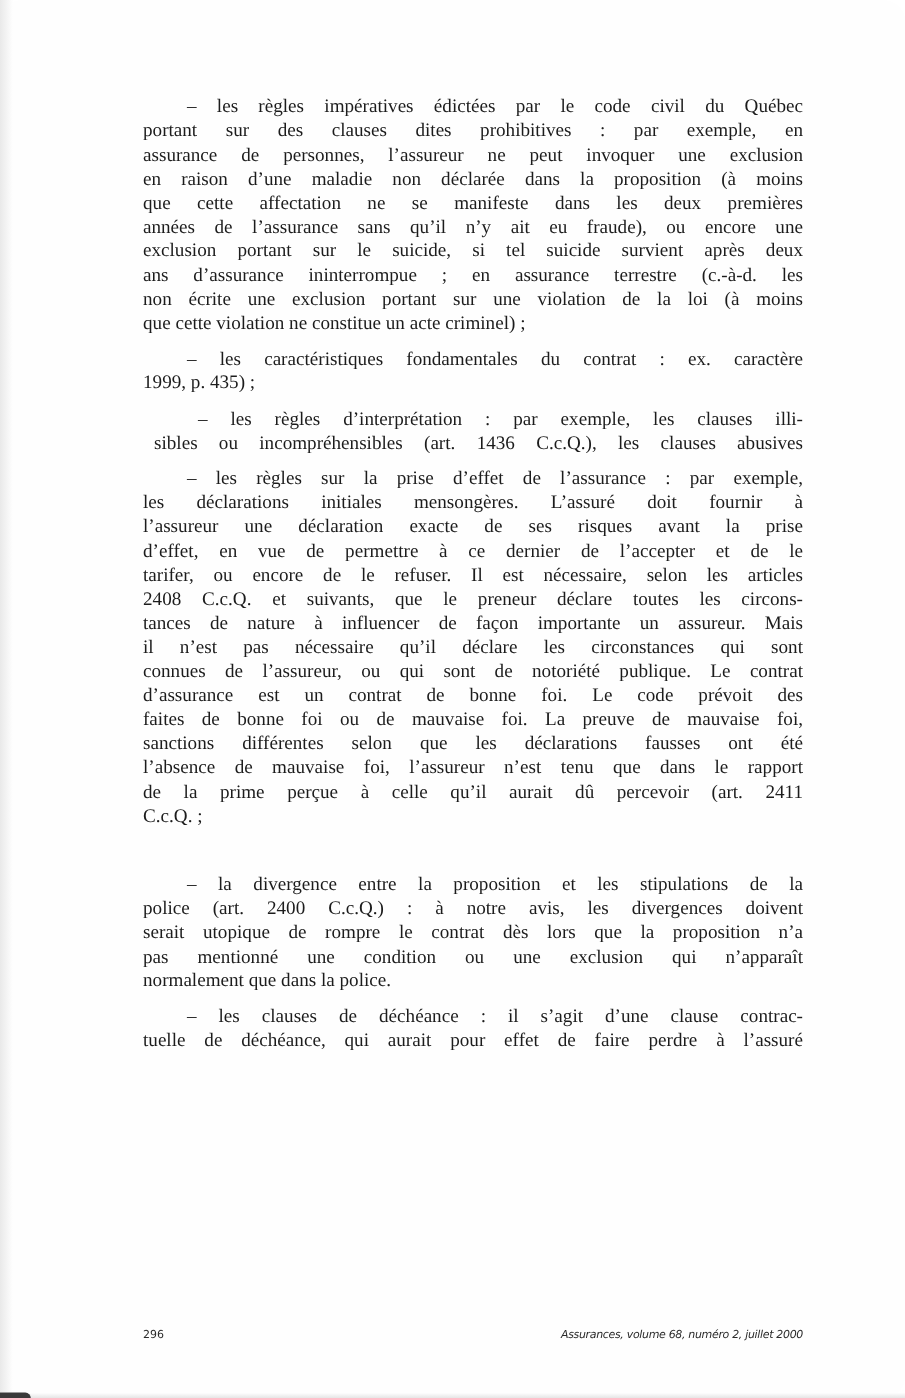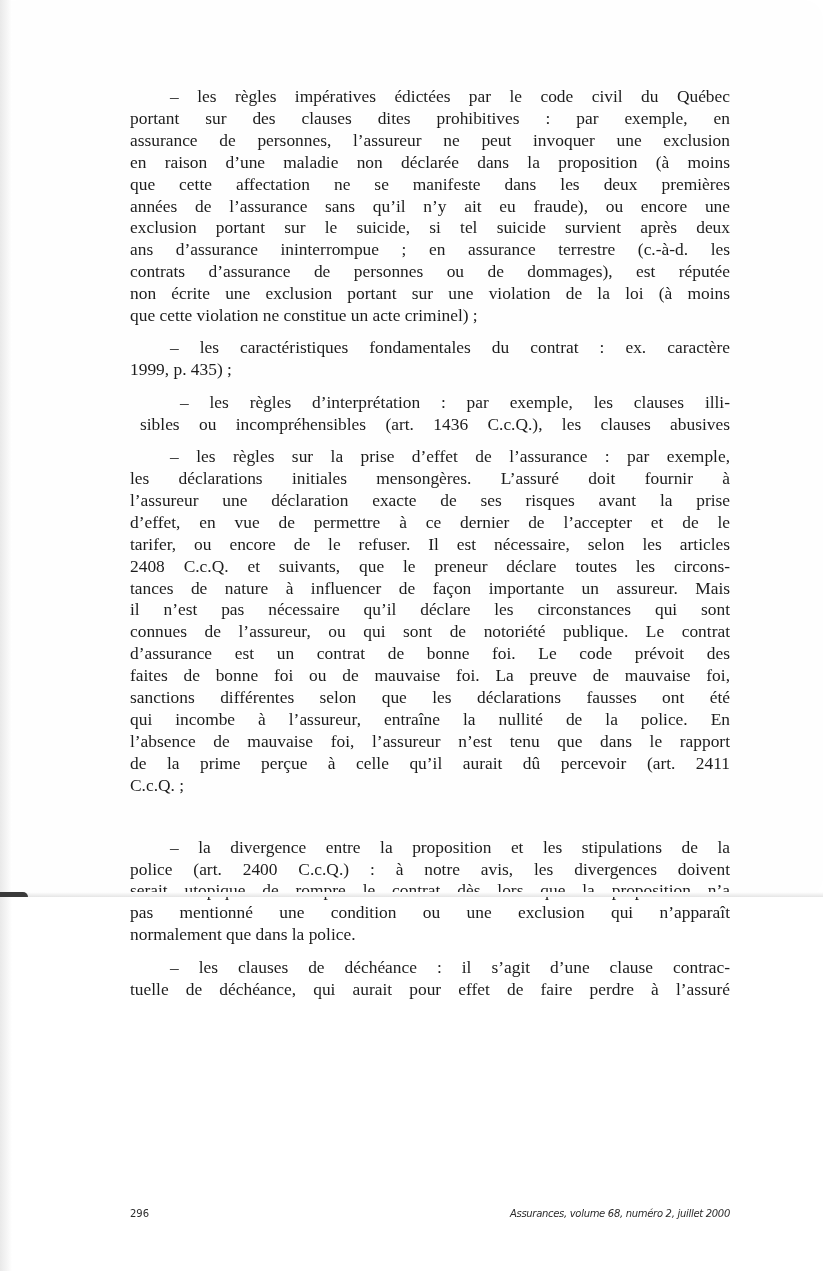--- a/index.html
+++ b/index.html
@@ -10,21 +10,21 @@
     body {
       width: 823px;
       height: 1271px;
       position: relative;
       overflow: hidden;
     }
     .page {
       position: absolute;
       left: 0; top: 0;
       width: 823px;
-      height: 897px;
+      height: 1271px;
       background: #fefefe;
       border-radius: 20px;
     }
     .left-shadow {
       position: absolute;
       left: 0; top: 0;
       width: 12px;
       height: 1271px;
       background: linear-gradient(to right, #e9e9e9, #f6f6f6 60%, #ffffff);
     }
@@ -106,21 +106,20 @@
   <div class="body-text" id="body-text">
       <p class="para" style="text-indent: 0px;">
         <span class="line first">– les règles impératives édictées par le code civil du Québec</span>
         <span class="line">portant sur des clauses dites prohibitives : par exemple, en</span>
         <span class="line">assurance de personnes, l’assureur ne peut invoquer une exclusion</span>
         <span class="line">en raison d’une maladie non déclarée dans la proposition (à moins</span>
         <span class="line">que cette affectation ne se manifeste dans les deux premières</span>
         <span class="line">années de l’assurance sans qu’il n’y ait eu fraude), ou encore une</span>
         <span class="line">exclusion portant sur le suicide, si tel suicide survient après deux</span>
         <span class="line">ans d’assurance ininterrompue ; en assurance terrestre (c.-à-d. les</span>
-        <span class="line">contrats d’assurance de personnes ou de dommages), est réputée</span>
         <span class="line">non écrite une exclusion portant sur une violation de la loi (à moins</span>
         <span class="line last">que cette violation ne constitue un acte criminel) ;</span>
       </p>
       <p class="para" style="text-indent: 0px;">
         <span class="line first">– les caractéristiques fondamentales du contrat : ex. caractère</span>
         <span class="line last">1999, p. 435) ;</span>
       </p>
       <p class="para" style="text-indent: 0px; margin-left: 10px;">
         <span class="line first">– les règles d’interprétation : par exemple, les clauses illi-</span>
         <span class="line">sibles ou incompréhensibles (art. 1436 C.c.Q.), les clauses abusives</span>
@@ -131,21 +130,20 @@
         <span class="line">l’assureur une déclaration exacte de ses risques avant la prise</span>
         <span class="line">d’effet, en vue de permettre à ce dernier de l’accepter et de le</span>
         <span class="line">tarifer, ou encore de le refuser. Il est nécessaire, selon les articles</span>
         <span class="line">2408 C.c.Q. et suivants, que le preneur déclare toutes les circons-</span>
         <span class="line">tances de nature à influencer de façon importante un assureur. Mais</span>
         <span class="line">il n’est pas nécessaire qu’il déclare les circonstances qui sont</span>
         <span class="line">connues de l’assureur, ou qui sont de notoriété publique. Le contrat</span>
         <span class="line">d’assurance est un contrat de bonne foi. Le code prévoit des</span>
         <span class="line">faites de bonne foi ou de mauvaise foi. La preuve de mauvaise foi,</span>
         <span class="line">sanctions différentes selon que les déclarations fausses ont été</span>
-        <span class="line">qui incombe à l’assureur, entraîne la nullité de la police. En</span>
         <span class="line">l’absence de mauvaise foi, l’assureur n’est tenu que dans le rapport</span>
         <span class="line">de la prime perçue à celle qu’il aurait dû percevoir (art. 2411</span>
         <span class="line last">C.c.Q. ;</span>
       </p>
       <p class="para" style="text-indent: 0px; margin-top: 40px;">
         <span class="line first">– la divergence entre la proposition et les stipulations de la</span>
         <span class="line">police (art. 2400 C.c.Q.) : à notre avis, les divergences doivent</span>
         <span class="line">serait utopique de rompre le contrat dès lors que la proposition n’a</span>
         <span class="line">pas mentionné une condition ou une exclusion qui n’apparaît</span>
         <span class="line last">normalement que dans la police.</span>

